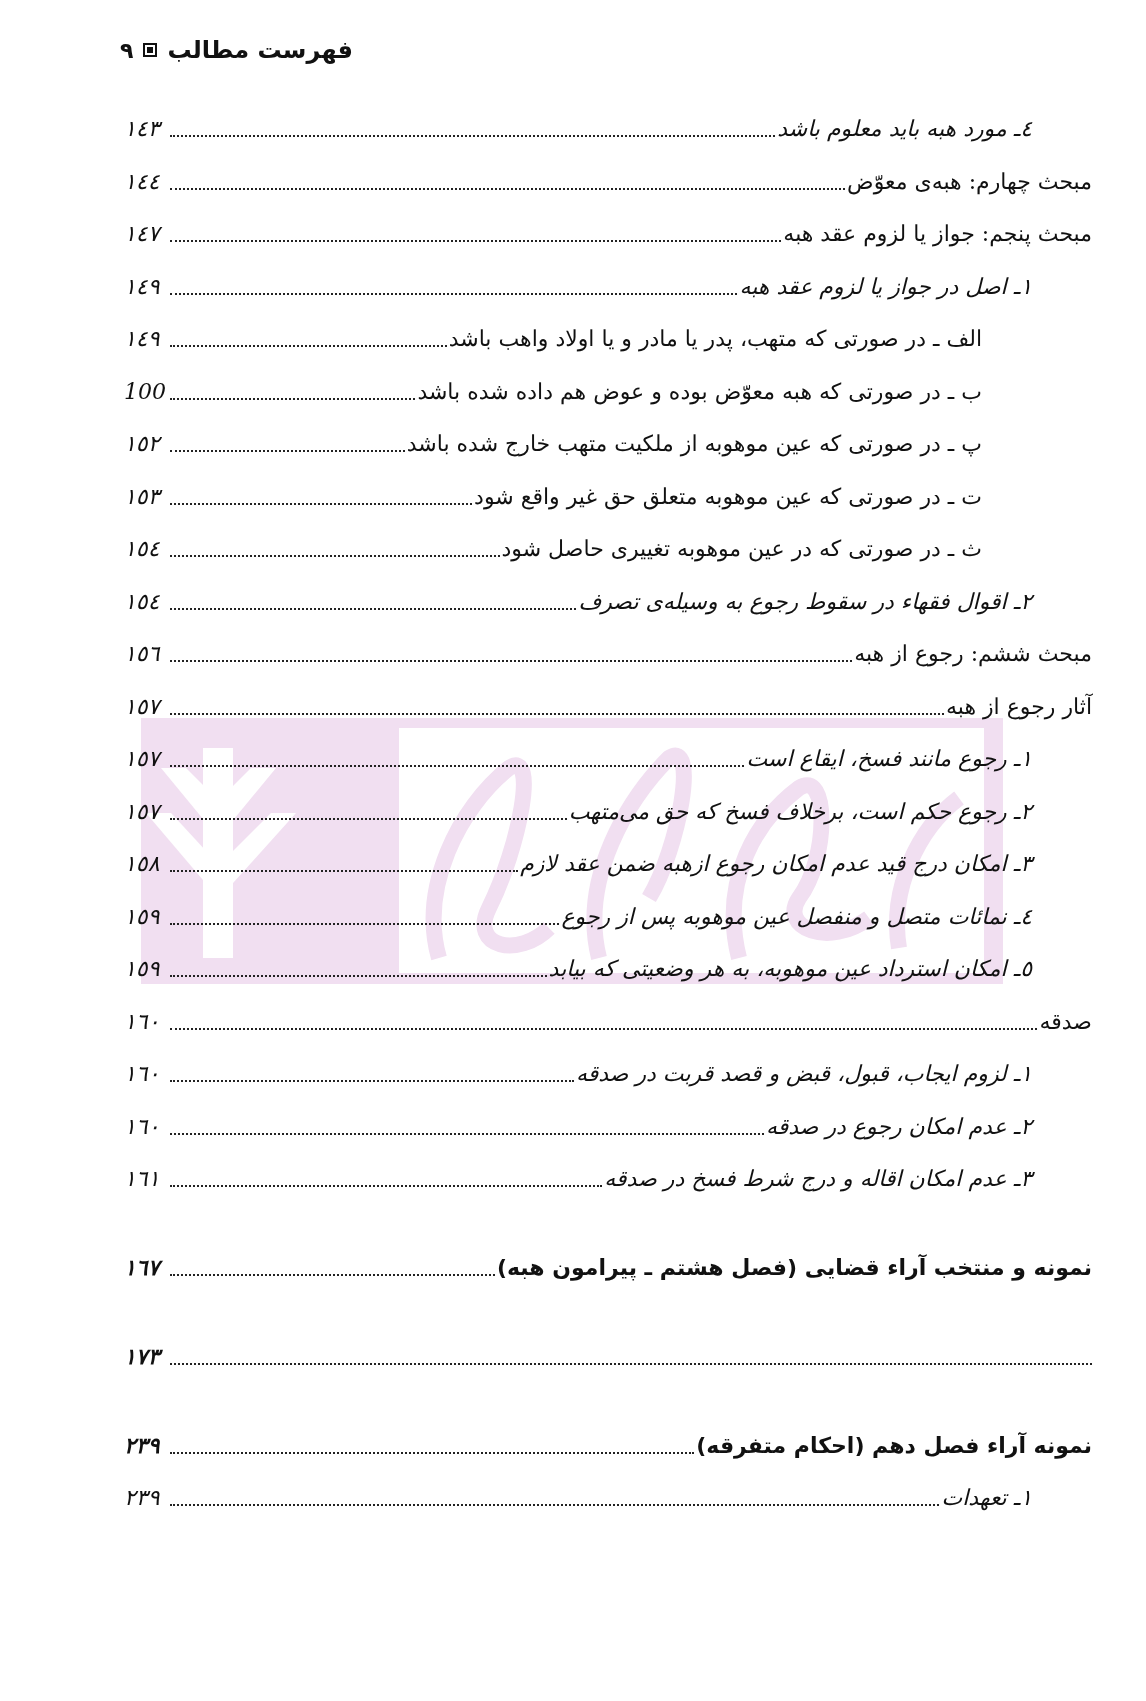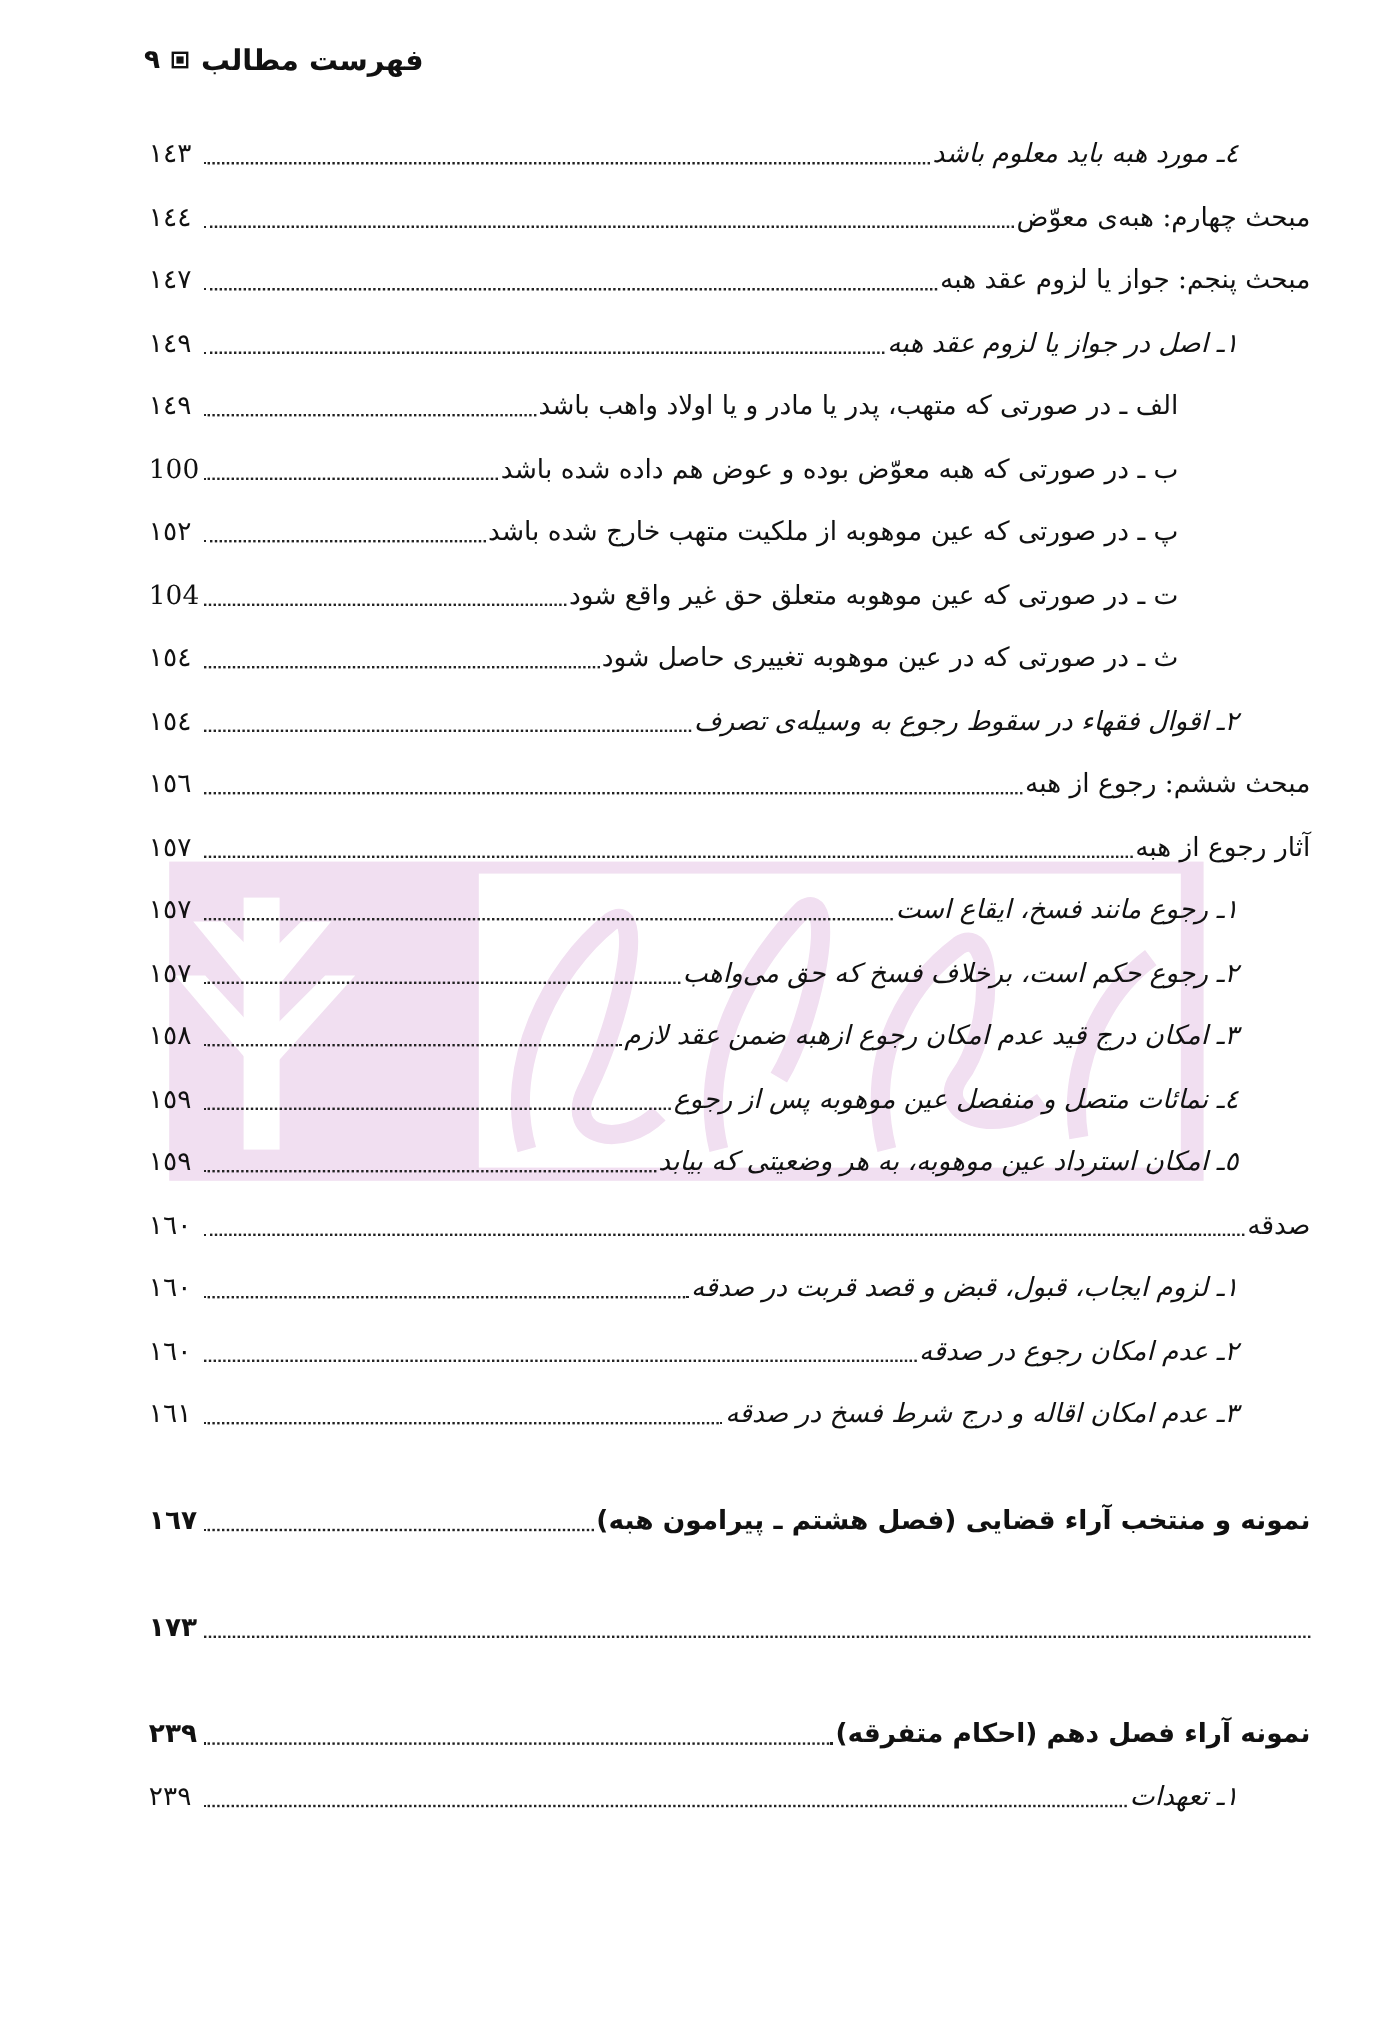--- a/index.html
+++ b/index.html
@@ -101,20 +101,21 @@
     }
     .row .page {
       position: static;
       width: auto; height: auto;
       flex: 0 0 auto;
       font-size: 22px;
       white-space: nowrap;
       min-width: 44px;
       text-align: left;
       direction: ltr;
+      font-style: italic;
     }
     .row.lvl1 .label { padding-right: 0; text-align: center; }
     .row.lvl2 .label { padding-right: 60px; font-style: italic; }
     .row.lvl3 .label { padding-right: 110px; text-align: center; }
     .row.bold { font-family: "DejaVu Sans", sans-serif; font-weight: bold; font-size: 22px; }
   </style>
 </head>
 <body>
 
 <div class="page">
@@ -175,21 +176,21 @@
       <span class="page">100</span>
     </div>
     <div class="row lvl3" style="top:421px">
       <span class="label">پ ـ در صورتی که عین موهوبه از ملکیت متهب خارج شده باشد</span>
       <span class="leader"></span>
       <span class="page">١٥٢</span>
     </div>
     <div class="row lvl3" style="top:474px">
       <span class="label">ت ـ در صورتی که عین موهوبه متعلق حق غیر واقع شود</span>
       <span class="leader"></span>
-      <span class="page">104</span>
+      <span class="page">١٥٣</span>
     </div>
     <div class="row lvl3" style="top:526px">
       <span class="label">ث ـ در صورتی که در عین موهوبه تغییری حاصل شود</span>
       <span class="leader"></span>
       <span class="page">١٥٤</span>
     </div>
     <div class="row lvl2" style="top:579px">
       <span class="label">٢ـ اقوال فقهاء در سقوط رجوع به وسیله‌ی تصرف</span>
       <span class="leader"></span>
       <span class="page">١٥٤</span>
@@ -203,21 +204,21 @@
       <span class="label">آثار رجوع از هبه</span>
       <span class="leader"></span>
       <span class="page">١٥٧</span>
     </div>
     <div class="row lvl2" style="top:736px">
       <span class="label">١ـ رجوع مانند فسخ، ایقاع است</span>
       <span class="leader"></span>
       <span class="page">١٥٧</span>
     </div>
     <div class="row lvl2" style="top:789px">
-      <span class="label">٢ـ رجوع حکم است، برخلاف فسخ که حق می‌واهب</span>
+      <span class="label">٢ـ رجوع حکم است، برخلاف فسخ که حق می‌متهب</span>
       <span class="leader"></span>
       <span class="page">١٥٧</span>
     </div>
     <div class="row lvl2" style="top:841px">
       <span class="label">٣ـ امکان درج قید عدم امکان رجوع ازهبه ضمن عقد لازم</span>
       <span class="leader"></span>
       <span class="page">١٥٨</span>
     </div>
     <div class="row lvl2" style="top:894px">
       <span class="label">٤ـ نمائات متصل و منفصل عین موهوبه پس از رجوع</span>

